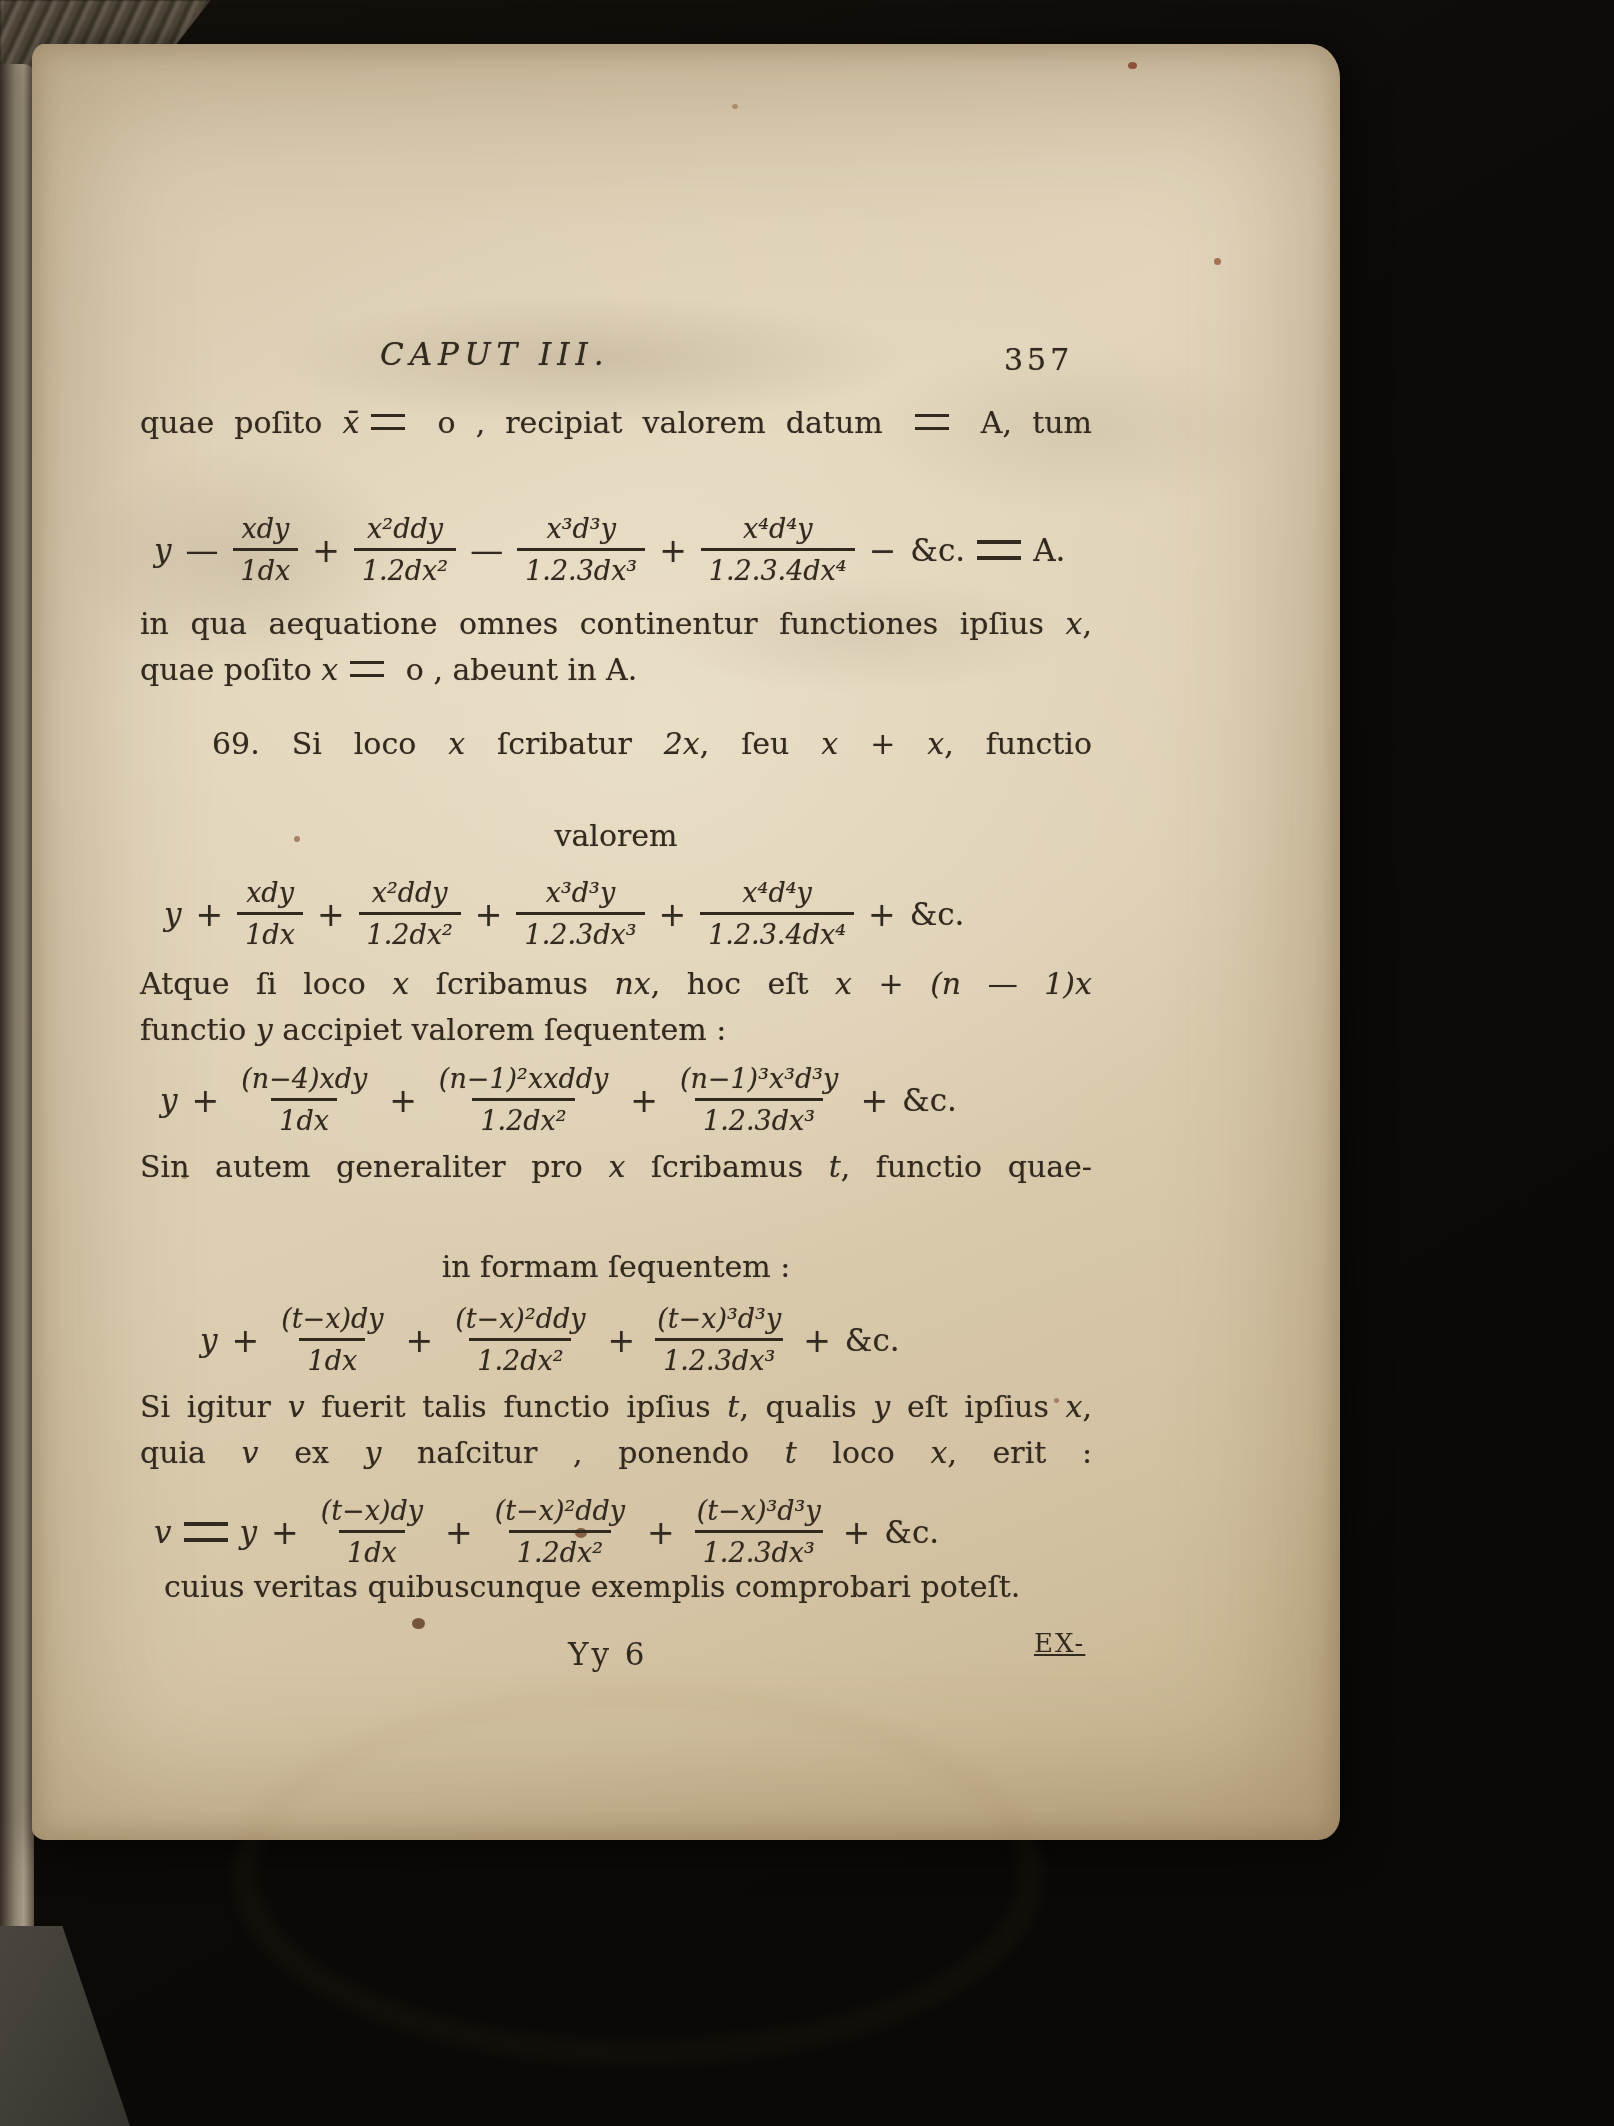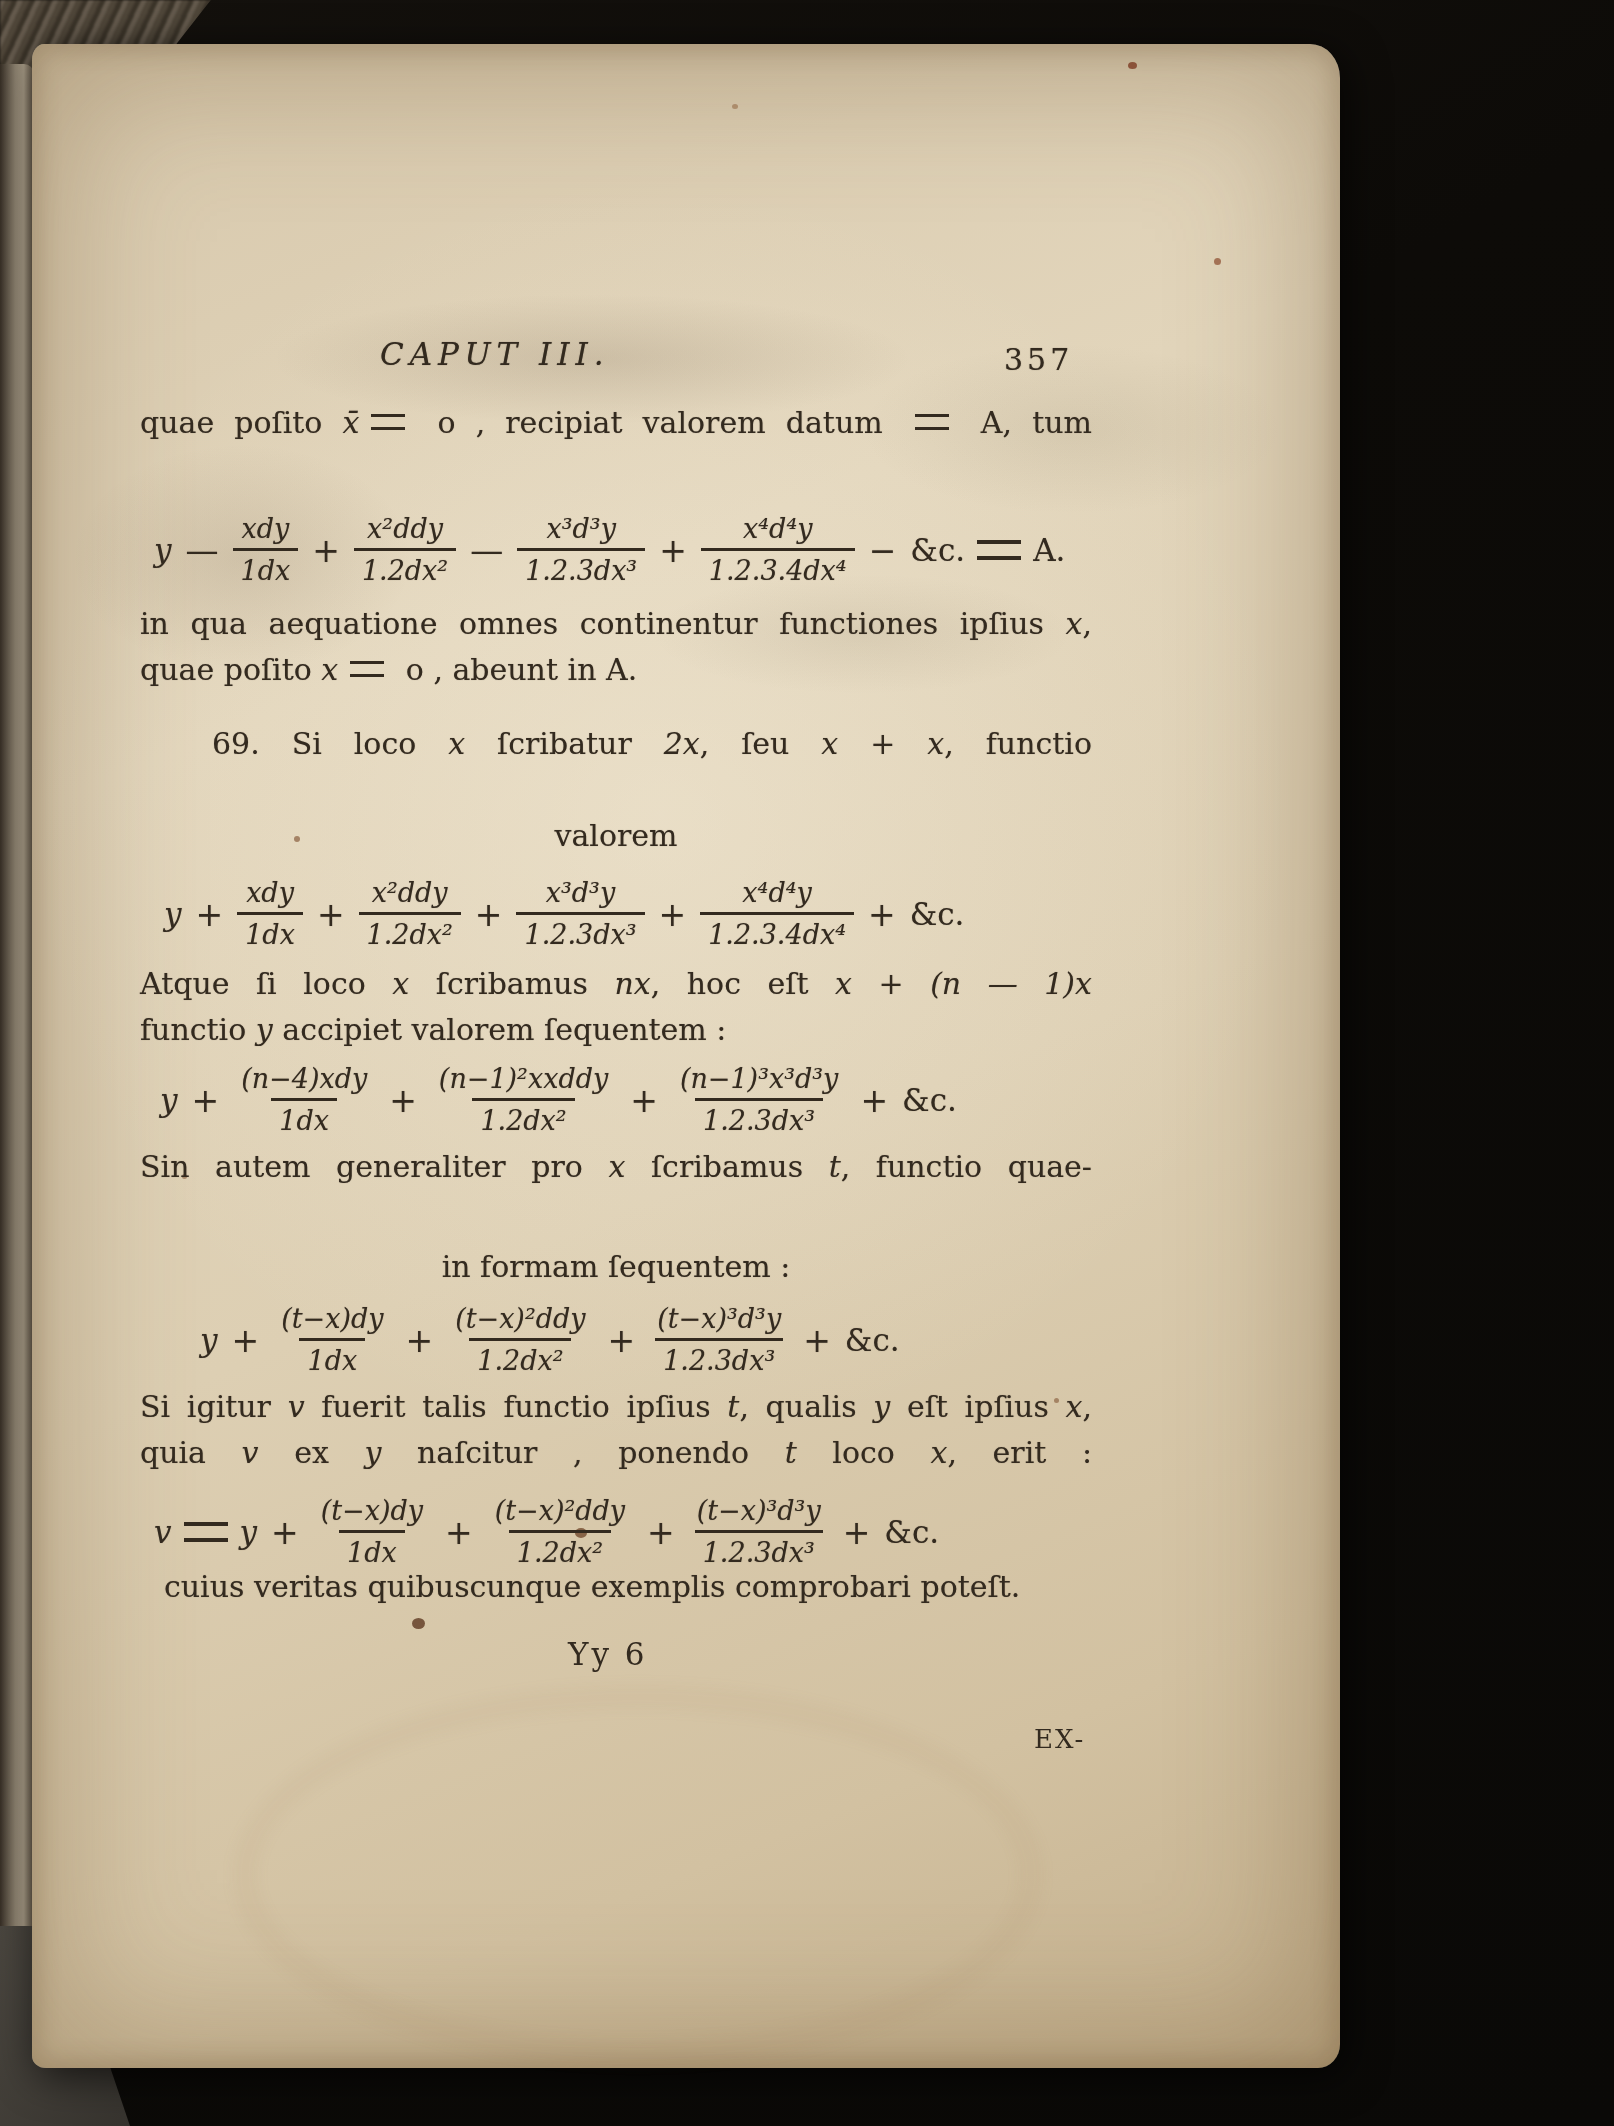--- a/index.html
+++ b/index.html
@@ -21,21 +21,21 @@
     background:linear-gradient(90deg,#352d24 0%,#8d8270 45%,#a79b86 70%,#5e5243 100%);
     border-radius:0 10px 10px 0;filter:blur(.6px);
   }
   .cloth-corner{
     position:absolute;left:0;bottom:0;width:130px;height:200px;
     background:linear-gradient(120deg,#4a463f,#36332e);
     clip-path:polygon(0 0,48% 0,100% 100%,0 100%);
   }
   
   .page{
-    position:absolute;left:32px;top:44px;width:1308px;height:2024px;
+    position:absolute;left:32px;top:44px;width:1308px;height:1796px;
     border-radius:12px 30px 22px 14px / 16px 34px 24px 12px;
     background:
       radial-gradient(ellipse 70% 45% at 48% 38%, rgba(250,243,226,.35), rgba(250,243,226,0) 70%),
       linear-gradient(158deg,#d7c8ac 0%,#e2d5bb 30%,#ddcfb3 55%,#d2c1a1 82%,#c4b08d 100%);
     box-shadow:
       inset 0 0 130px 42px rgba(108,82,48,.30),
       inset 0 0 22px 8px rgba(92,66,34,.22),
       6px 8px 40px rgba(0,0,0,.65);
     color:#332a1f;
   }
@@ -87,21 +87,21 @@
   }
   .eq .var{font-style:italic;}
   .eq .up{font-style:normal;}
   .eq .op{font-size:33px;margin:0 14px;font-style:normal;}
   .eq .eqs{width:44px;height:12px;border-top-width:4px;border-bottom-width:4px;}
   .frac{display:inline-flex;flex-direction:column;align-items:center;font-style:italic;font-size:27px;line-height:1.1;}
   .frac .num{padding:0 8px 4px;text-align:center;}
   .frac .den{border-top:3px solid currentColor;padding:5px 8px 0;}
   
   .signature-mark{position:absolute;left:536px;top:1592px;font-size:31px;letter-spacing:3px;}
-  .catchword{position:absolute;left:1002px;top:1680px;font-size:26px;letter-spacing:2px;}
+  .catchword{position:absolute;left:1002px;top:1584px;font-size:26px;letter-spacing:2px;text-decoration:underline;}
 </style>
 </head>
 <body>
 
 <div class="binding-fray"></div>
 <div class="page-edges"></div>
 <div class="cloth-corner"></div>
 
 <div class="page">
 

